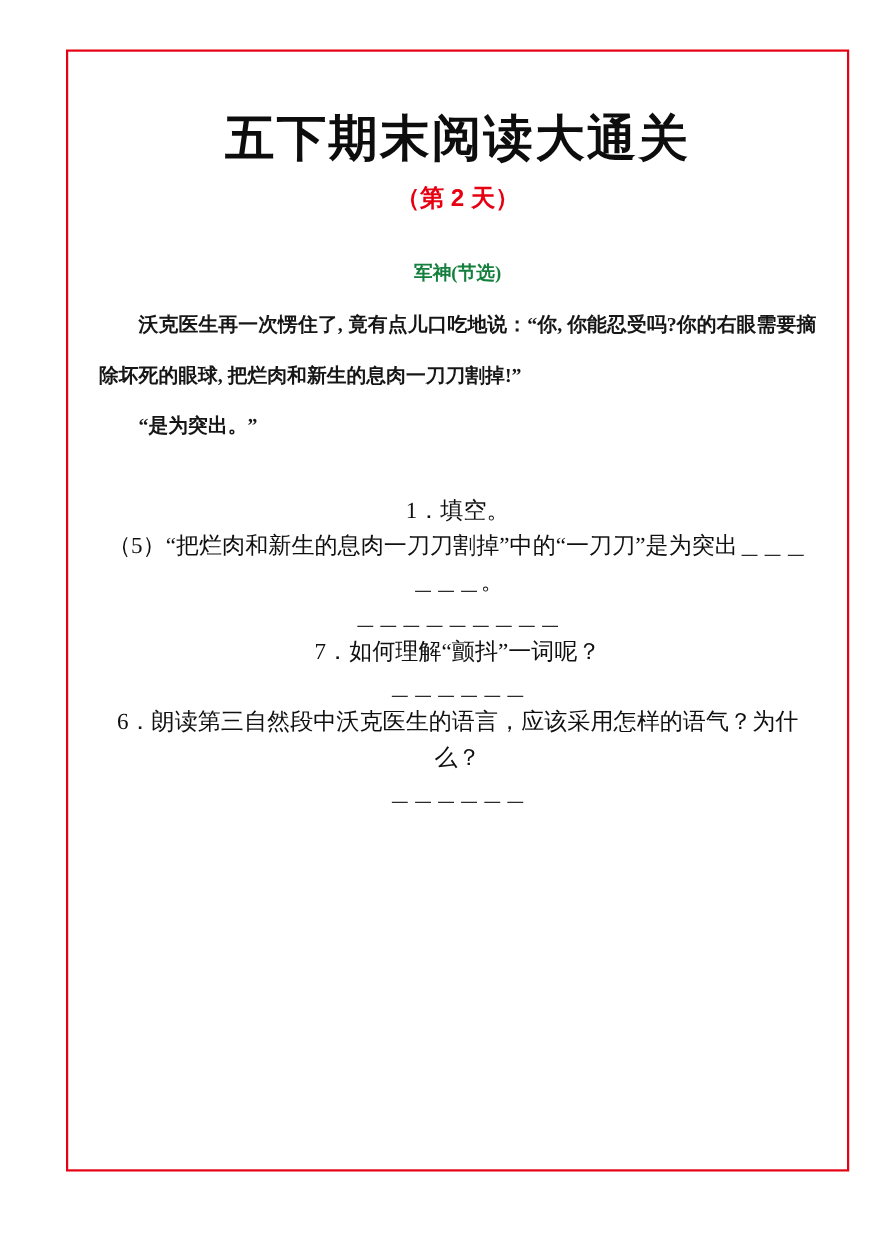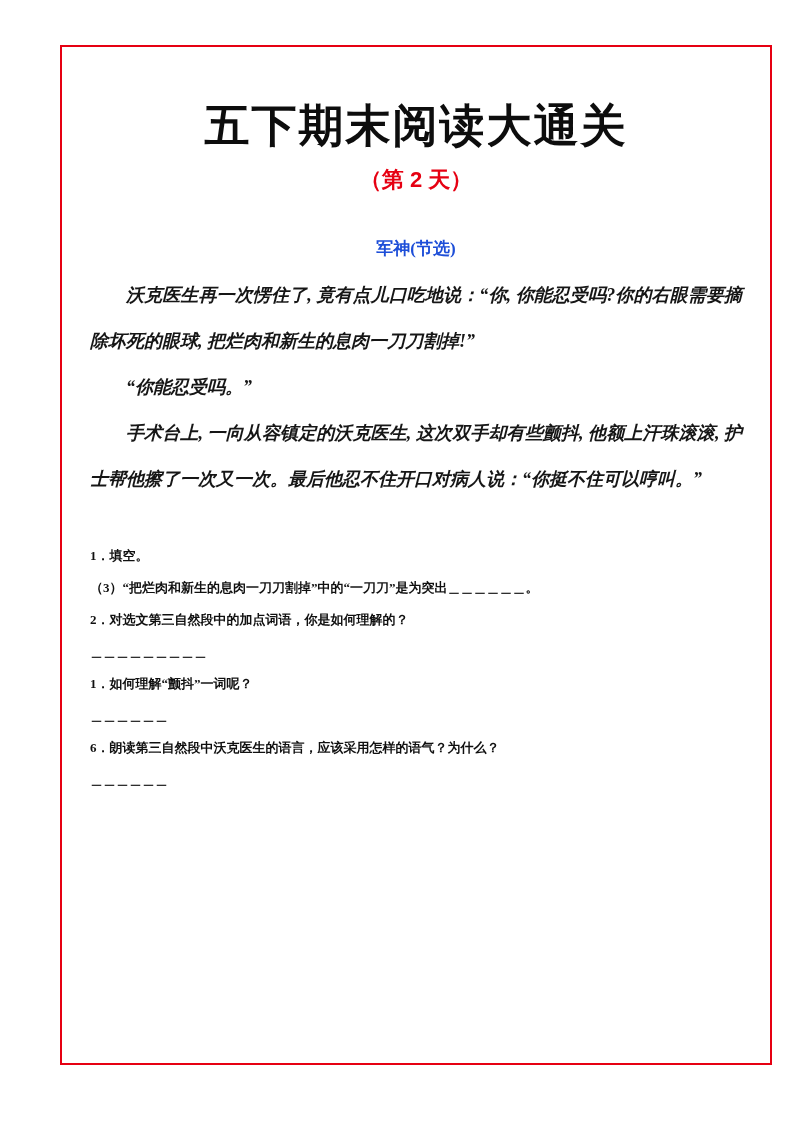--- a/index.html
+++ b/index.html
@@ -40,77 +40,74 @@
     font-family: "Liberation Sans", sans-serif;
     font-weight: 800;
     font-size: 22px;
     color: var(--accent);
   }
   .passage-heading {
     margin-top: 42px;
     text-align: center;
     font-weight: 700;
     font-size: 17px;
-    color: #1d4ed8;
+    color: #15803d;
   }
   .passage { margin-top: 12px; }
   .para {
     margin: 0;
     font-size: 18px;
     font-weight: 700;
     line-height: 46px;
     text-indent: 2em;
     text-align: justify;
     color: #161616;
-    font-style: italic;
   }
   .questions { margin-top: 38px; }
   .qline {
     margin: 0;
-    font-size: 13px;
-    font-weight: 700;
+    font-size: 21px;
+    font-weight: 400;
     line-height: 32px;
-    text-align: left;
+    text-align: center;
     color: #101010;
     word-break: break-all;
   }
 </style>
 </head>
 <body>
 
 <div class="page">
   <div class="frame">
 
     <h1 class="title">五下期末阅读大通关</h1>
 
     <div class="subtitle">（第 2 天）</div>
 
     <div class="passage-heading">军神(节选)</div>
 
     <div class="passage">
 
         <p class="para">沃克医生再一次愣住了, 竟有点儿口吃地说：“你, 你能忍受吗?你的右眼需要摘除坏死的眼球, 把烂肉和新生的息肉一刀刀割掉!”</p>
 
-        <p class="para">“你能忍受吗。”</p>
+        <p class="para">“是为突出。”</p>
 
-        <p class="para">手术台上, 一向从容镇定的沃克医生, 这次双手却有些颤抖, 他额上汗珠滚滚, 护士帮他擦了一次又一次。最后他忍不住开口对病人说：“你挺不住可以哼叫。”</p>
       </div>
 
     <div class="questions">
 
         <p class="qline">1．填空。</p>
 
 
-        <p class="qline">（3）“把烂肉和新生的息肉一刀刀割掉”中的“一刀刀”是为突出＿＿＿＿＿＿。</p>
+        <p class="qline">（5）“把烂肉和新生的息肉一刀刀割掉”中的“一刀刀”是为突出＿＿＿＿＿＿。</p>
 
-        <p class="qline">2．对选文第三自然段中的加点词语，你是如何理解的？</p>
 
         <p class="qline">＿＿＿＿＿＿＿＿＿</p>
 
-        <p class="qline">1．如何理解“颤抖”一词呢？</p>
+        <p class="qline">7．如何理解“颤抖”一词呢？</p>
 
         <p class="qline">＿＿＿＿＿＿</p>
 
         <p class="qline">6．朗读第三自然段中沃克医生的语言，应该采用怎样的语气？为什么？</p>
 
         <p class="qline">＿＿＿＿＿＿</p>
       </div>
 
   </div>
 </div>

